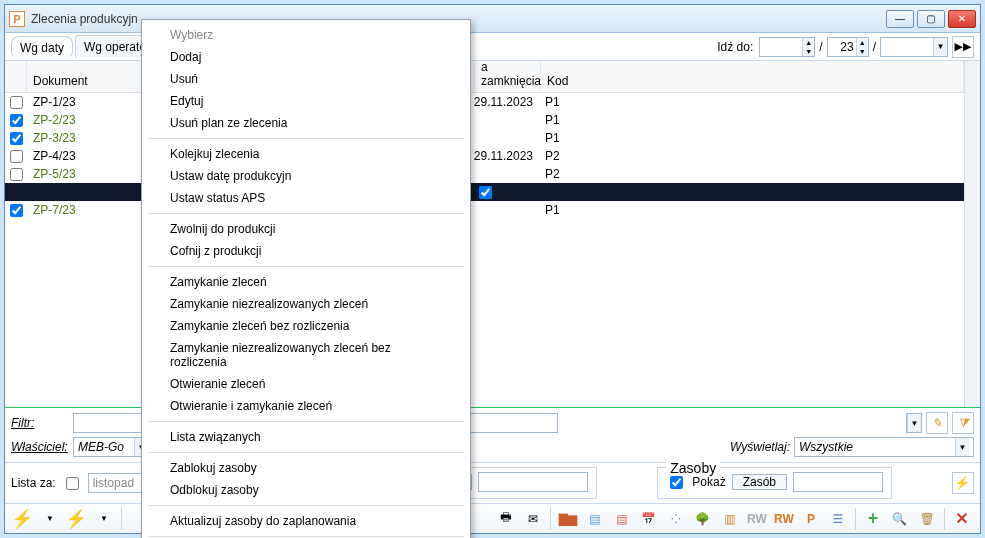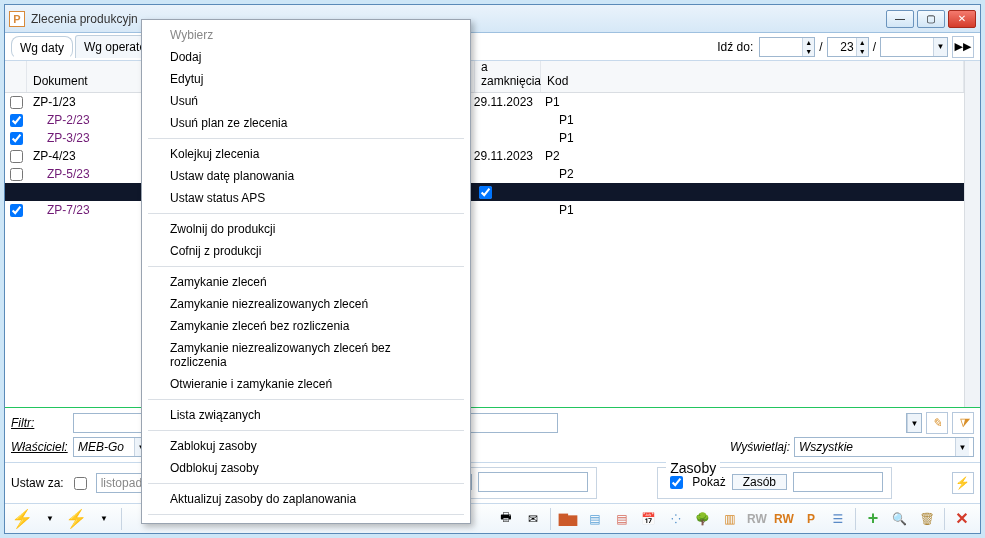--- a/index.html
+++ b/index.html
@@ -104,21 +104,21 @@
   }
   .ghead .col { padding: 4px 6px; border-right: 1px solid #e3e7ec; display:flex; align-items:flex-end;}
   .gbody { flex:1; overflow:auto; background:#fff;}
   .row { display:flex; height:18px; align-items:center;}
   .row.sel { background:#0f172a; color:#fff;flex-direction:column;}
   .row .cell { padding: 0 6px; overflow:hidden; white-space:nowrap;}
   .row .cb { width: 22px; display:flex; align-items:center; justify-content:center;}
   .row .doc { width: 116px; }
   .row .date { width: 396px; text-align:left;}
   .row .kod { flex:1; }
-  .greentxt { color: #701a75; margin-left: 14px; }
+  .greentxt { color: #4d7c0f; }
   .scrollbar-v { width:16px; background:#f0f3f7; border-left:1px solid #d9dde2;}
   .filters {
     border-top: 1px solid #22c55e;
     padding: 4px 6px 2px 6px;
     font-style: italic;
   }
   .frow { display:flex; align-items:center; gap:4px; margin-bottom:3px;}
   .frow label { width: 58px; text-decoration: underline; }
   .finput { flex:1; height:20px; border:1px solid #9fb7cf; background:#fff; font:inherit; padding:0 4px;}
   .mini { width:22px; height:22px; border:1px solid #b6c8dc; background:#fff; display:inline-flex;align-items:center;justify-content:center;}
@@ -304,21 +304,21 @@
       <span>Wyświetlaj:</span>
       <div class="combo" style="width:180px">
         <input style="width: 160px;" value="Wszystkie">
         <div class="dd">▼</div>
       </div>
     </div>
   </div>
 
   <div class="bottombox">
     <div style="display:flex;align-items:center;gap:6px">
-      <span>Ustaw za:</span>
+      <span>Lista za:</span>
       <input type="checkbox" style="">
       <div class="combo">
         <input style="width: 60px; color: rgb(136, 136, 136);" value="listopad">
       </div>
     </div>
     <div style="flex:1"></div>
     <div class="fs">
       <span class="legend">Wyroby</span>
       <input type="checkbox" style="">
       <span>Pokaż</span>
@@ -406,35 +406,36 @@
     <div class="tico">
         <span style="color:#d43c2b;font-size:16px;font-weight:bold">✕</span>
       </div>
   </div>
 
 </div>
 
 <div class="ctxmenu">
   <div class="mhdr">Wybierz</div>
   <div class="mitem">Dodaj</div>
+  <div class="mitem">Usuń</div>
   <div class="mitem">Edytuj</div>
-  <div class="mitem">Usuń</div>
   <div class="mitem">Usuń plan ze zlecenia</div>
   <div class="msep"></div>
   <div class="mitem">Kolejkuj zlecenia</div>
-  <div class="mitem">Ustaw datę planowania</div>
+  <div class="mitem">Ustaw datę produkcyjn</div>
   <div class="mitem">Ustaw status APS</div>
   <div class="msep"></div>
   <div class="mitem">Zwolnij do produkcji</div>
   <div class="mitem">Cofnij z produkcji</div>
   <div class="msep"></div>
   <div class="mitem">Zamykanie zleceń</div>
   <div class="mitem">Zamykanie niezrealizowanych zleceń</div>
   <div class="mitem">Zamykanie zleceń bez rozliczenia</div>
   <div class="mitem">Zamykanie niezrealizowanych zleceń bez rozliczenia</div>
+  <div class="mitem">Otwieranie zleceń</div>
   <div class="mitem">Otwieranie i zamykanie zleceń</div>
   <div class="msep"></div>
   <div class="mitem">Lista związanych</div>
   <div class="msep"></div>
   <div class="mitem">Zablokuj zasoby</div>
   <div class="mitem">Odblokuj zasoby</div>
   <div class="msep"></div>
   <div class="mitem">Aktualizuj zasoby do zaplanowania</div>
   <div class="msep"></div>
 

